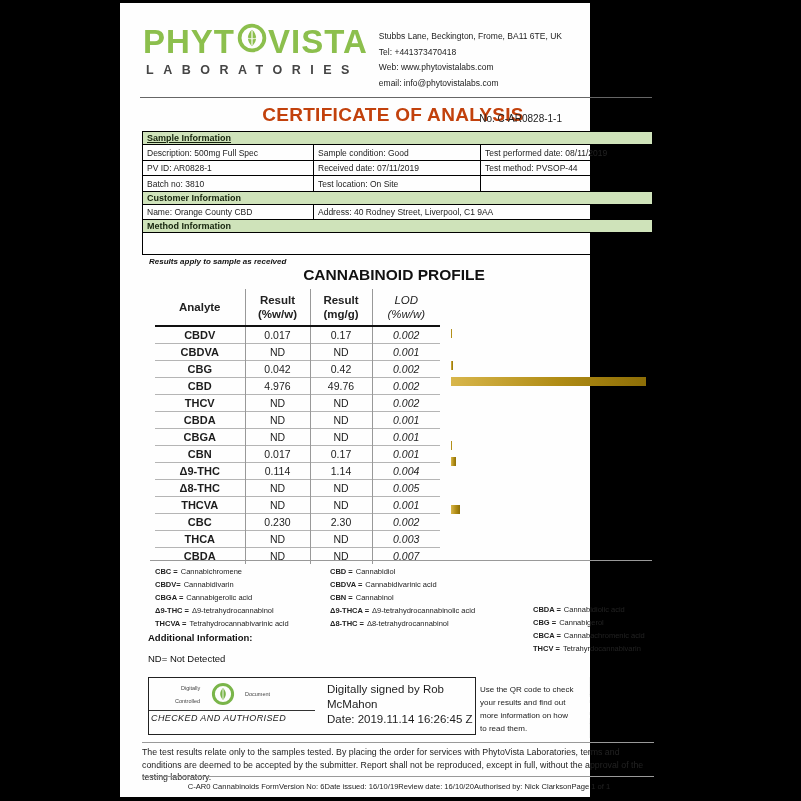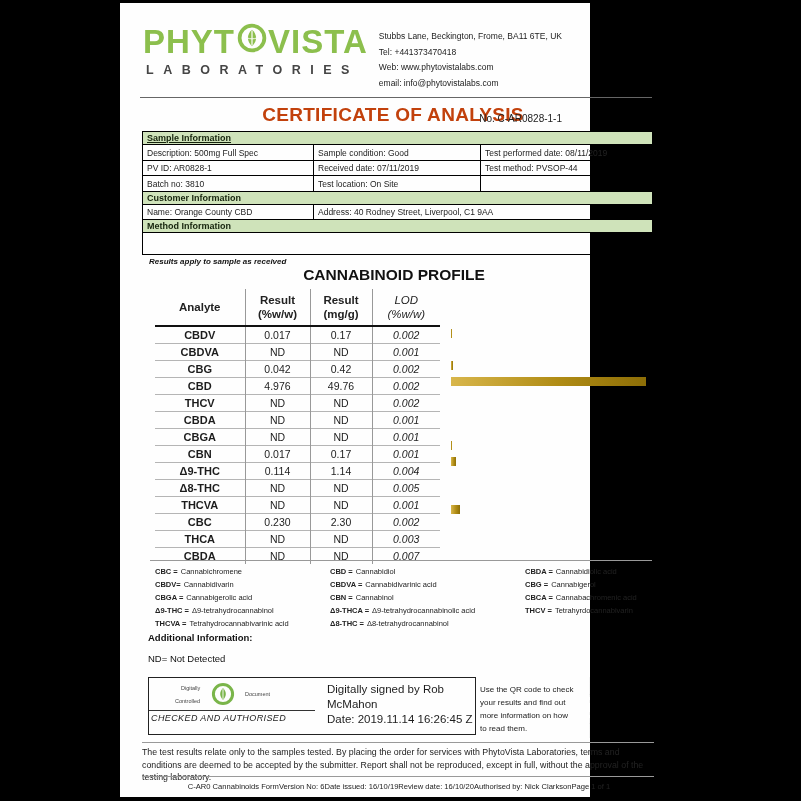--- a/index.html
+++ b/index.html
@@ -33,21 +33,21 @@
   table.cann tbody tr+tr td{border-top:1px solid #b5b5b5;}
   table.cann td.an{font-weight:bold;font-size:11px;}
   table.cann td.lod{font-style:italic;}
   .w1{width:90px}.w2{width:65px}.w3{width:62px}.w4{width:68px}
   .bars{position:absolute;left:331px;top:322px;width:210px;height:226px;}
   .bars .bar{position:absolute;left:0;height:9px;background:linear-gradient(90deg,#d8b64b 0%,#b08c15 55%,#8d6e07 100%);}
   
   .legend-rule{position:absolute;left:30px;top:557px;width:502px;border-top:1px solid #999;}
   .legend{position:absolute;left:35px;top:562px;width:500px;font-size:7.5px;color:#222;}
   .legend .col{position:absolute;top:0;}
-  .legend .col.c1{left:0;}.legend .col.c2{left:175px;}.legend .col.c3{left:370px;}
+  .legend .col.c1{left:0;}.legend .col.c2{left:175px;}.legend .col.c3{left:378px;margin-top:38px;}
   .legend .entry{height:13px;line-height:13px;white-space:nowrap;}
   .legend b{font-weight:bold;margin-right:3px;}
   .addl-head{position:absolute;left:28px;top:629px;font-size:9.5px;font-weight:bold;color:#111;}
   .nd-note{position:absolute;left:28px;top:650px;font-size:9.5px;color:#111;}
   
   .sigbox{position:absolute;left:28px;top:674px;width:326px;height:56px;border:1.6px solid #222;}
   .stamp{position:absolute;left:0;top:0;width:170px;height:100%;}
   .stamp .t1{position:absolute;left:32px;top:7px;font-size:5.5px;color:#444;}
   .stamp .t2{position:absolute;left:26px;top:20px;font-size:5.5px;color:#444;}
   .stamp .t3{position:absolute;left:96px;top:13px;font-size:5.5px;color:#444;}

